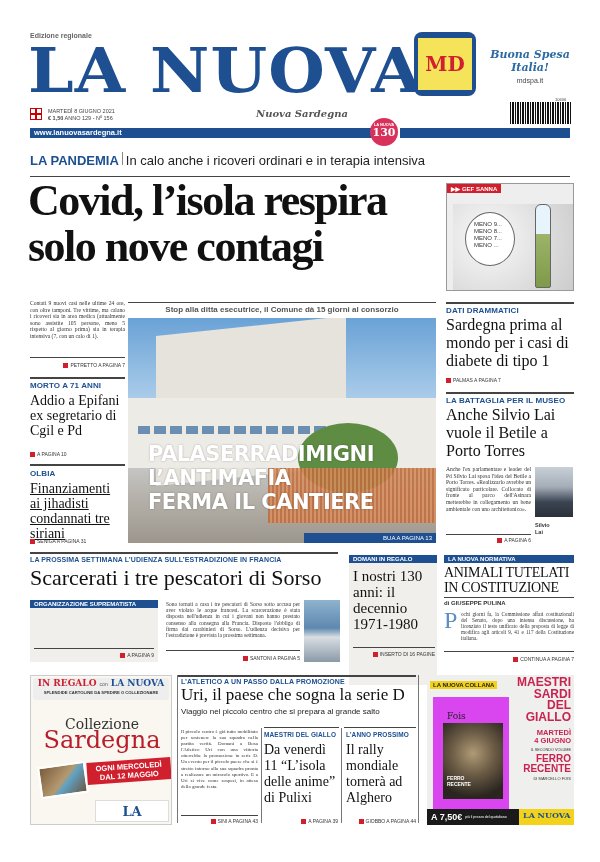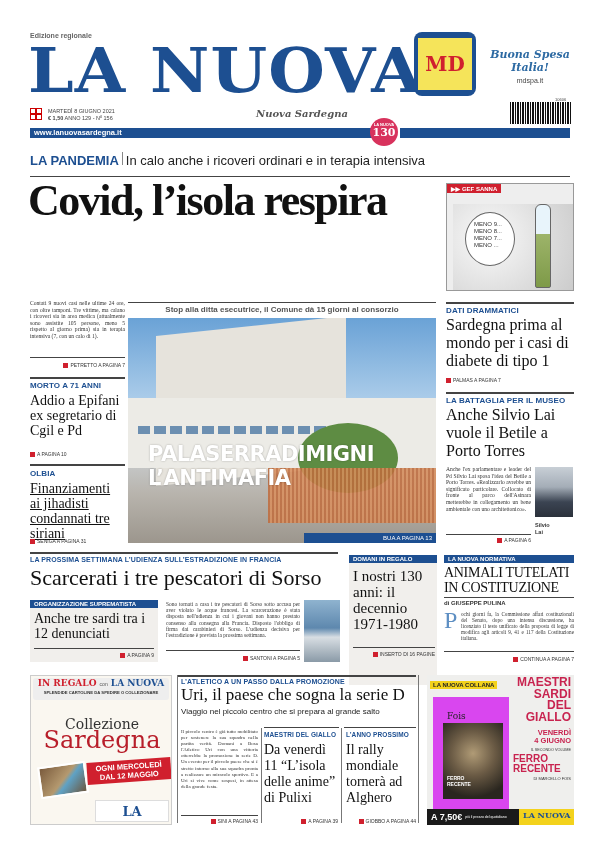--- a/index.html
+++ b/index.html
@@ -53,20 +53,21 @@
 <div class="abs sans" style="left:555px;top:97px;font-size:4px;color:#444;">10606</div>
 
 <div class="abs" style="left:30px;top:152px;display:flex;align-items:baseline;gap:3px;white-space:nowrap;">
   <span class="sans" style="font-weight:bold;font-size:13px;color:#1d4f91;">LA PANDEMIA</span>
   <span style="display:inline-block;width:1px;height:13px;background:#888;"></span>
   <span class="sans" style="font-size:13px;color:#222;">In calo anche i ricoveri ordinari e in terapia intensiva</span>
 </div>
 <div class="rule" style="left:30px;top:176px;width:540px;"></div>
 <div class="abs hl" style="left:28px;top:178px;font-weight:bold;font-size:44px;line-height:46px;letter-spacing:-1.5px;">
   <div>Covid, l’isola respira</div>
+  <div>solo nove contagi</div>
 </div>
 
 <div class="abs" style="left:446px;top:183px;width:128px;height:108px;border:1px solid #999;background:#eee;overflow:hidden;">
   <div class="abs sans" style="left:0;top:0;background:#d0202e;color:#fff;font-size:6px;font-weight:bold;padding:1px 4px;">
     <span>▶▶</span> <span>GEF SANNA</span>
   </div>
   <div class="abs" style="left:6px;top:20px;width:120px;height:86px;background:radial-gradient(circle at 30% 40%,#fafafa 0,#ddd 60%,#ccc 100%);"></div>
   <div class="abs sans" style="left:18px;top:28px;width:50px;height:54px;border:1px solid #666;border-radius:50%;background:#fff;font-size:6px;line-height:7px;color:#333;padding:8px 0 0 8px;">
     <div>MENO 9...</div>
     <div>MENO 8...</div>
@@ -102,20 +103,21 @@
 <div class="abs sans" style="left:128px;top:305px;width:308px;text-align:center;font-weight:bold;font-size:8px;color:#555;">Stop alla ditta esecutrice, il Comune dà 15 giorni al consorzio</div>
 <div class="abs" style="left:128px;top:318px;width:308px;height:225px;overflow:hidden;background:linear-gradient(180deg,#6aa2d6 0,#a9cbe9 35%,#cfd6dc 55%,#b8b4ad 78%,#9c968d 100%);">
   <div class="abs" style="left:28px;top:8px;width:190px;height:150px;background:#e6e3dc;transform:skewY(-6deg);"></div>
   <div class="abs" style="left:0;top:80px;width:308px;height:70px;background:#ecebe6;"></div>
   <div class="abs" style="left:10px;top:108px;width:200px;height:8px;background:repeating-linear-gradient(90deg,#6c8fb1 0,#6c8fb1 12px,#ecebe6 12px,#ecebe6 16px);"></div>
   <div class="abs" style="left:170px;top:105px;width:100px;height:70px;border-radius:50%;background:#5e8c43;"></div>
   <div class="abs" style="left:140px;top:150px;width:168px;height:55px;background:repeating-linear-gradient(90deg,#c06b3c 0,#c06b3c 2px,#d98e5c 2px,#d98e5c 4px);opacity:0.85;"></div>
   <div class="abs" style="left:20px;top:124px;font-family:'DejaVu Sans',sans-serif;font-weight:bold;font-size:21px;line-height:24px;color:#fff;text-shadow:0 0 2px rgba(0,0,0,0.3);letter-spacing:-0.5px;">
     <div>PALASERRADIMIGNI</div>
     <div>L’ANTIMAFIA</div>
+    <div>FERMA IL CANTIERE</div>
   </div>
   <div class="abs sans" style="right:0;bottom:0;width:132px;background:#1d4f91;color:#fff;font-size:6px;text-align:right;padding:2px 4px;">BUA A PAGINA 13</div>
 </div>
 
 <div class="rule2" style="left:446px;top:302px;width:128px;"></div>
 <div class="abs kicker" style="left:446px;top:306px;text-align:center;">DATI DRAMMATICI</div>
 <div class="abs hl" style="left:446px;top:316px;width:128px;font-size:16px;line-height:18px;">Sardegna prima al mondo per i casi di diabete di tipo 1</div>
 <div class="abs ref" style="left:446px;top:377px;justify-content:flex-start;">
     <span class="sq"></span>
     <span>PALMAS A PAGINA 7</span>
@@ -130,21 +132,20 @@
 <div class="abs ref" style="left:446px;top:537px;width:85px;">
     <span class="sq"></span>
     <span>A PAGINA 6</span>
   </div>
 
 <div class="rule2" style="left:30px;top:552px;width:308px;"></div>
 <div class="abs kicker" style="left:30px;top:556px;font-size:7px;">LA PROSSIMA SETTIMANA L’UDIENZA SULL’ESTRADIZIONE IN FRANCIA</div>
 <div class="abs hl" style="left:30px;top:565px;font-size:22px;line-height:26px;white-space:nowrap;font-family:Liberation Serif, serif;">Scarcerati i tre pescatori di Sorso</div>
 <div class="abs" style="left:30px;top:600px;width:128px;height:62px;background:#f1efec;">
   <div class="tagbar" style="left:0;top:0;width:128px;font-size:6px;">ORGANIZZAZIONE SUPREMATISTA</div>
-  <div class="abs hl" style="left:4px;top:11px;width:120px;font-size:14px;line-height:15px;">Anche tre sardi tra i 12 denunciati</div>
   <div class="rule" style="left:4px;top:48px;width:120px;"></div>
   <div class="abs ref" style="left:4px;top:52px;width:120px;">
       <span class="sq"></span>
       <span>A PAGINA 9</span>
     </div>
 </div>
 <div class="abs body-txt" style="left:166px;top:601px;width:134px;font-size:5.4px;line-height:6.2px;">Sono tornati a casa i tre pescatori di Sorso sotto accusa per aver violato le acque francesi. La scarcerazione è stata disposta nell'udienza in cui i giovani non hanno prestato consenso alla consegna alla Francia. Disposto l'obbligo di firma dai carabinieri di Sorso. L'udienza decisiva per l'estradizione è prevista la prossima settimana.</div>
 <div class="rule" style="left:166px;top:650px;width:134px;"></div>
 <div class="abs ref" style="left:166px;top:655px;width:134px;">
     <span class="sq"></span>
@@ -231,25 +232,25 @@
     <div>SARDI</div>
     <div>DEL</div>
     <div>GIALLO</div>
   </div>
   <div class="abs" style="left:6px;top:22px;width:76px;height:112px;background:#d946ef;">
     <div class="abs" style="left:14px;top:14px;font-family:'DejaVu Serif',serif;font-size:9px;color:#222;">Fois</div>
     <div class="abs" style="left:10px;top:26px;width:60px;height:76px;background:radial-gradient(circle at 50% 40%,#b09b76 0,#6b5b45 40%,#2a261f 80%);"></div>
     <div class="abs sans" style="left:14px;top:78px;width:40px;font-size:5px;font-weight:bold;color:#fff;">FERRO RECENTE</div>
   </div>
   <div class="abs sans" style="left:86px;top:54px;width:58px;text-align:right;color:#c8234f;font-weight:bold;font-size:7.5px;line-height:8px;">
-    <div>VENERDÌ</div>
+    <div>MARTEDÌ</div>
     <div>4 GIUGNO</div>
   </div>
   <div class="abs sans" style="left:86px;top:73px;width:58px;text-align:right;font-size:3.8px;color:#333;">IL SECONDO VOLUME</div>
-  <div class="abs sans" style="left:86px;top:79px;width:58px;color:#c8234f;font-weight:bold;font-size:10px;line-height:10px;">
+  <div class="abs sans" style="left:86px;top:79px;width:58px;text-align:right;color:#c8234f;font-weight:bold;font-size:10px;line-height:10px;">
     <div>FERRO</div>
     <div>RECENTE</div>
   </div>
   <div class="abs sans" style="left:86px;top:101px;width:58px;text-align:right;font-size:4px;color:#333;">DI MARCELLO FOIS</div>
   <div class="abs" style="left:0;top:134px;width:147px;height:16px;background:#f3d21c;"></div>
   <div class="abs sans" style="left:0;top:134px;width:92px;height:16px;background:#1a1a1a;color:#fff;padding:2px 4px;display:flex;align-items:center;gap:3px;">
     <span style="font-weight:bold;font-size:9px;">A 7,50€</span>
     <span style="font-size:3.5px;">più il prezzo del quotidiano</span>
   </div>
   <div class="abs" style="left:96px;top:135px;font-family:'DejaVu Serif',serif;font-weight:bold;font-size:8px;color:#1d4f91;">LA NUOVA</div>

